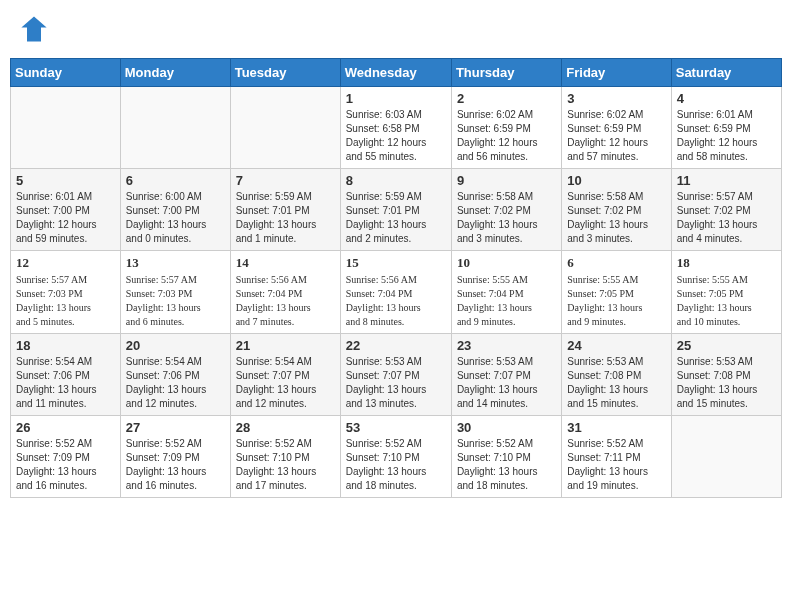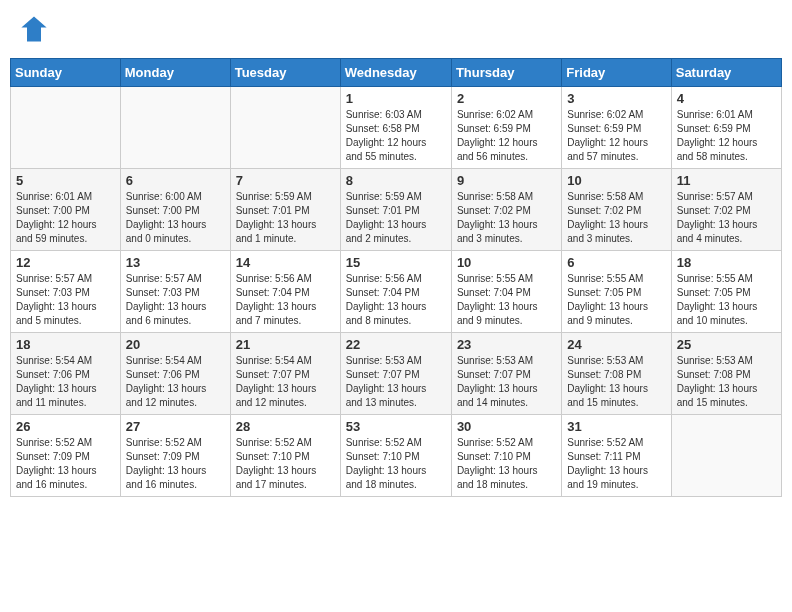--- a/index.html
+++ b/index.html
@@ -84,21 +84,21 @@
       font-size: 10px;
       line-height: 1.4;
       color: #333;
     }
     .empty-cell {
       background: #f9f9f9 !important;
     }
     
     .row-week1 td { background: #fff; }
     .row-week2 td { background: #efefef; }
-    .row-week3 td { background: #fff; }
+    .row-week3 td { background: #fff; font-family: Liberation Serif, serif; }
     .row-week4 td { background: #efefef; }
     .row-week5 td { background: #fff; }
   </style>
 </head>
 <body>
 
 <div class="header">
   <div class="logo">
     <svg class="logo-icon" viewBox="0 0 40 40" xmlns="http://www.w3.org/2000/svg">
       <polygon points="20,2 38,18 30,18 30,38 10,38 10,18 2,18" fill="#2e7ec7"></polygon>

